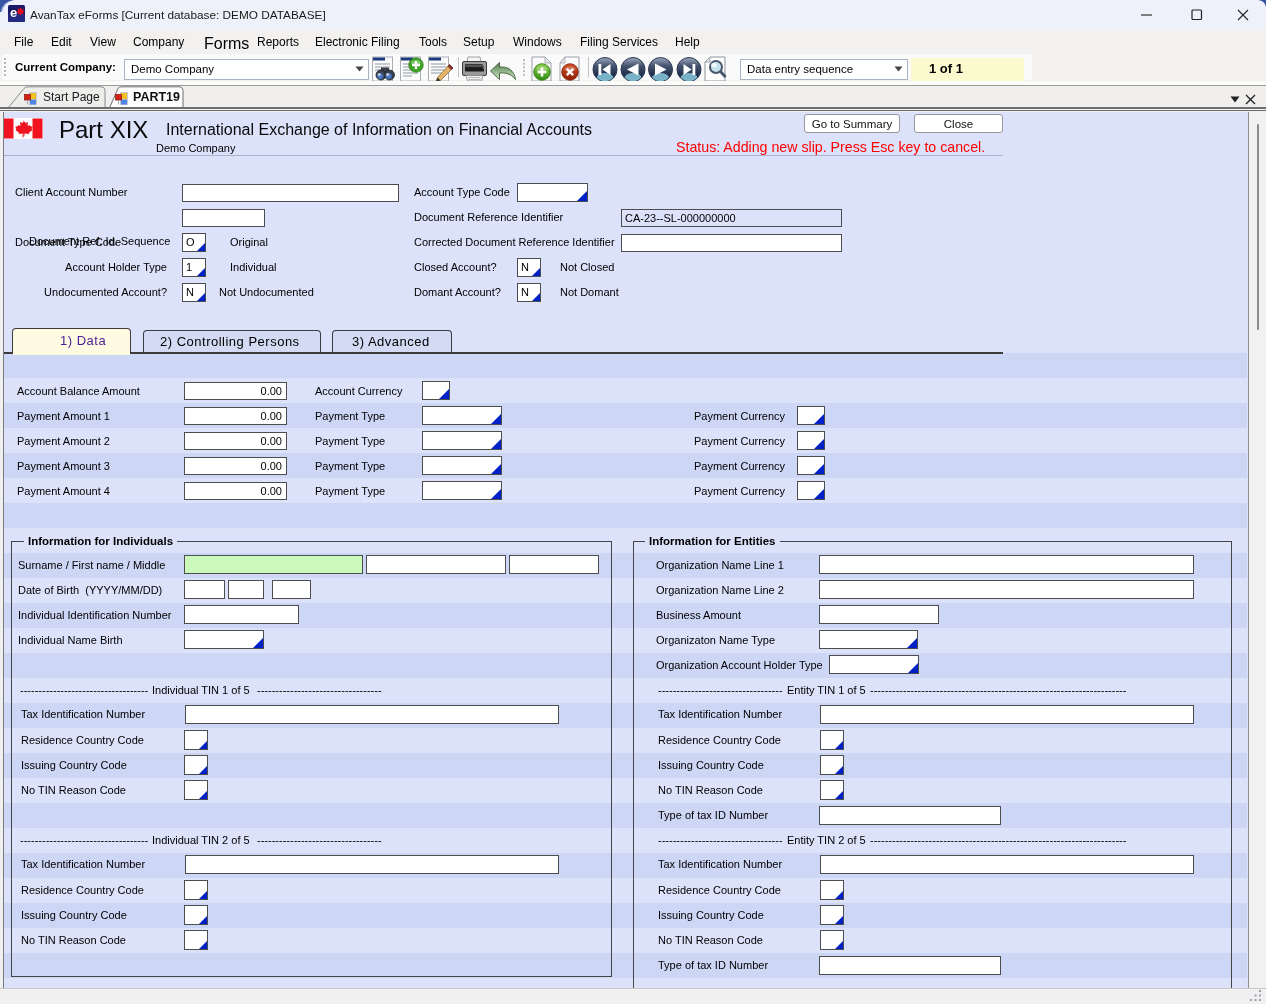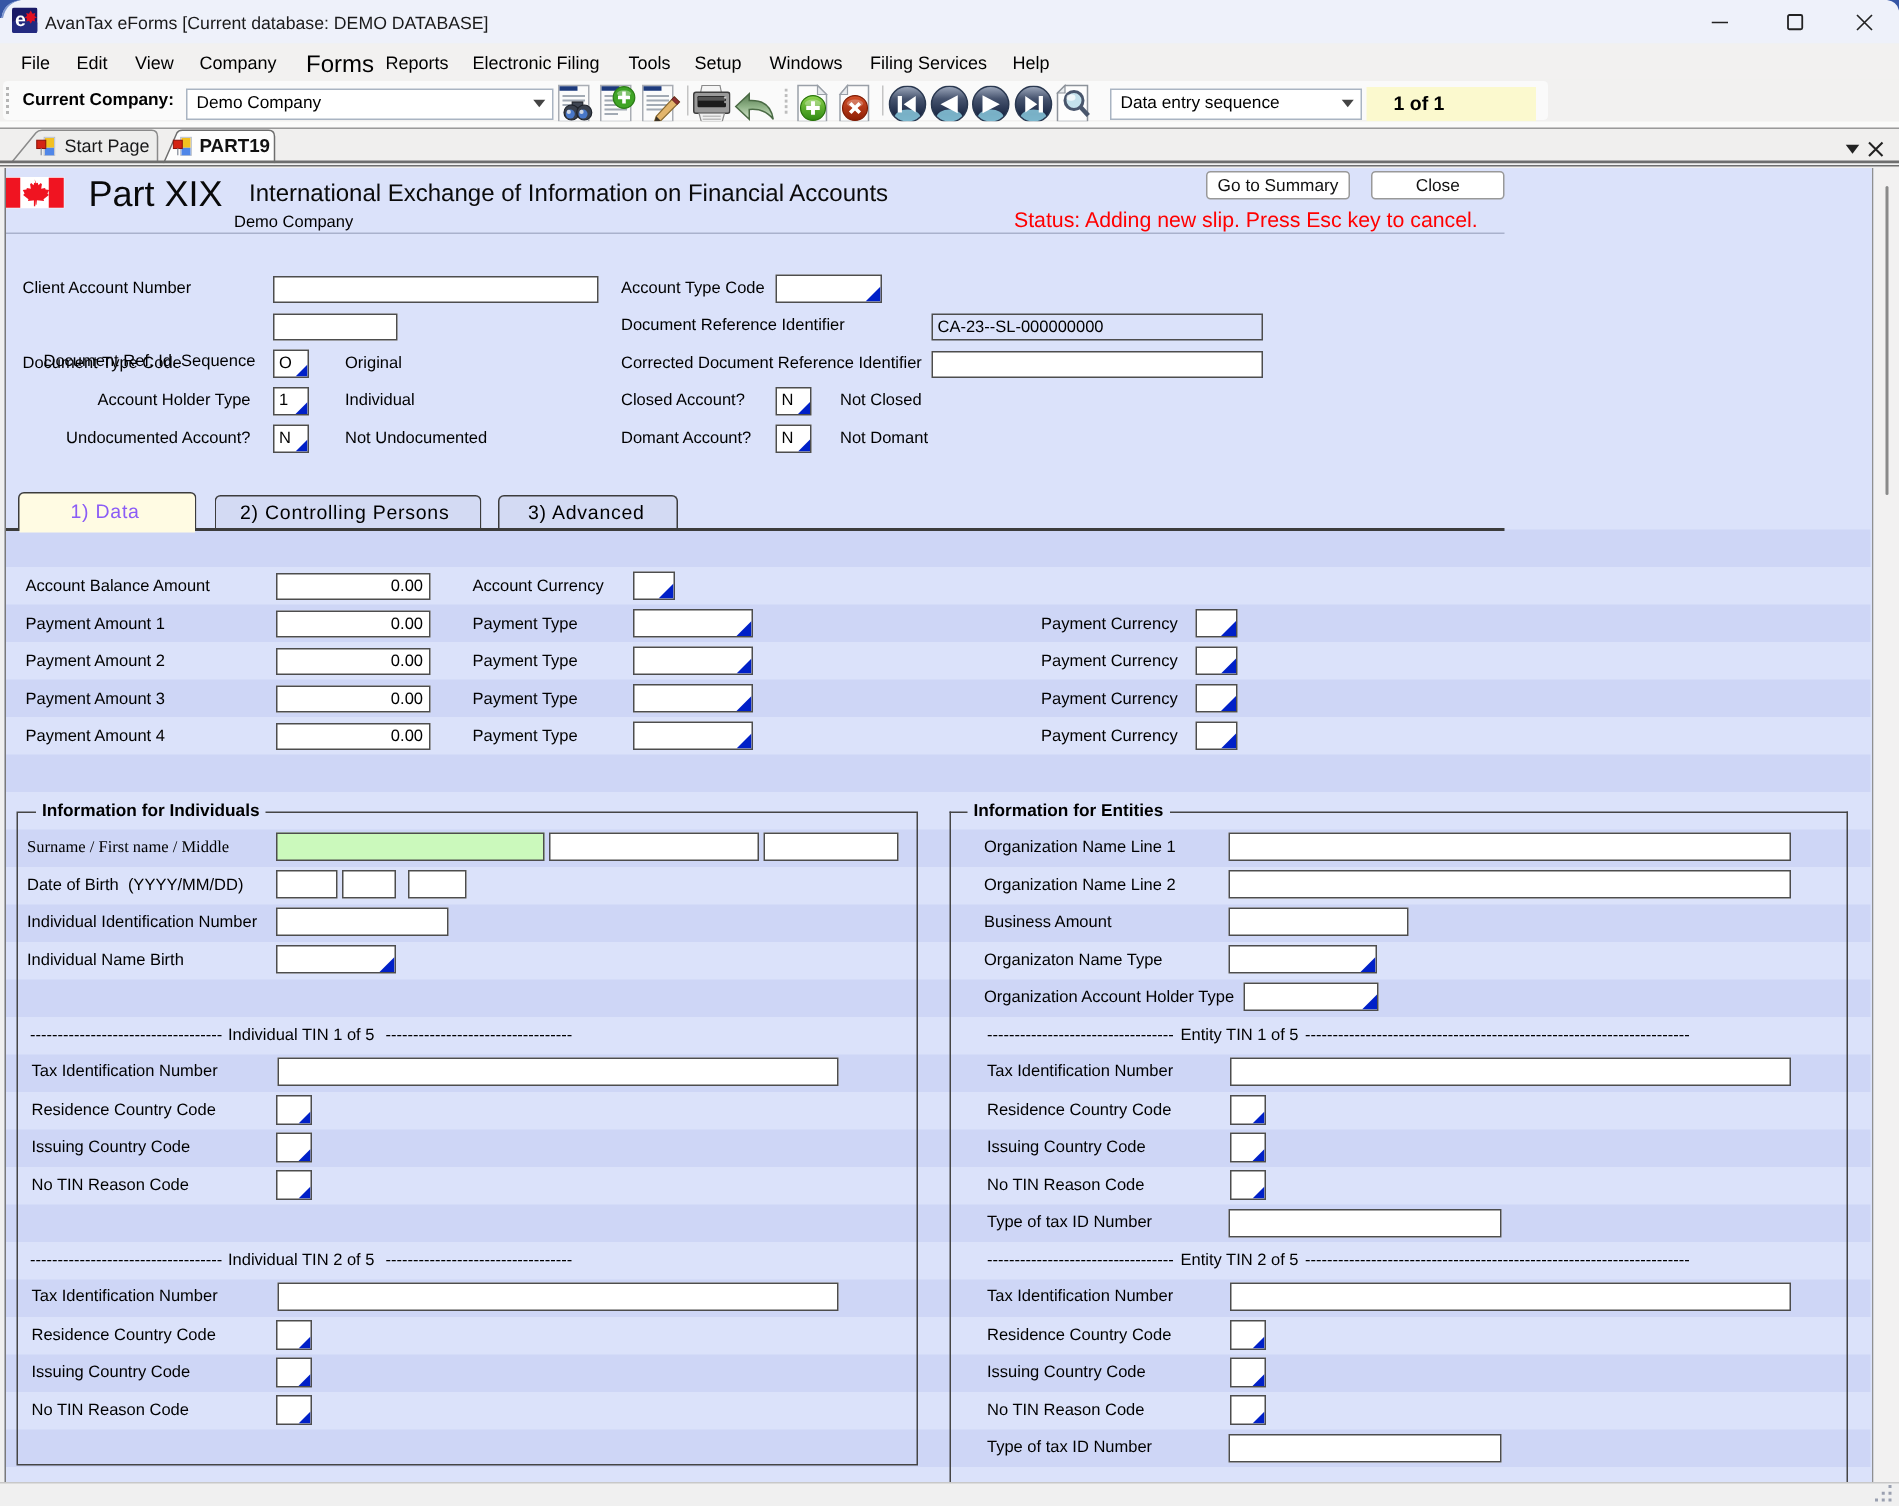--- a/index.html
+++ b/index.html
@@ -350,29 +350,29 @@
 <div class="lbl" style="left:414px;top:261px;">Closed Account?</div>
 <div class="combo" style="left:517px;top:258px;width:24px;height:19px;">
     <span style="font-size:11px;line-height:16px;padding-left:3px;display:block;">N</span>
   </div>
 <div class="lbl" style="left:560px;top:261px;">Not Closed</div>
 
 <div class="lbl" style="left:167px;top:286px;transform:translateX(-100%);">Undocumented Account?</div>
 <div class="combo" style="left:182px;top:283px;width:24px;height:19px;">
     <span style="font-size:11px;line-height:16px;padding-left:3px;display:block;">N</span>
   </div>
-<div class="lbl" style="left:230px;top:286px;">Not Undocumented</div>
+<div class="lbl" style="left:219px;top:286px;">Not Undocumented</div>
 <div class="lbl" style="left:414px;top:286px;">Domant Account?</div>
 <div class="combo" style="left:517px;top:283px;width:24px;height:19px;">
     <span style="font-size:11px;line-height:16px;padding-left:3px;display:block;">N</span>
   </div>
 <div class="lbl" style="left:560px;top:286px;">Not Domant</div>
 
 <div class="abs" style="left:12px;top:327.5px;width:119px;height:26px;background:#fffbe3;border:1px solid #3c3c3c;border-bottom:none;border-radius:4px 4px 0 0;"></div>
-<div class="abs" style="left:47px;top:333px;font-size:13px;letter-spacing:0.5px;color:#8b5cf6;">1) Data</div>
+<div class="abs" style="left:60px;top:333px;font-size:13px;letter-spacing:0.5px;color:#4c1d95;">1) Data</div>
 <div class="abs" style="left:143px;top:330px;width:178px;height:23px;background:#d3daf3;border:1px solid #3c3c3c;border-bottom:none;border-radius:4px 4px 0 0;"></div>
 <div class="abs" style="left:160px;top:334px;font-size:13px;letter-spacing:0.5px;color:#000;">2) Controlling Persons</div>
 <div class="abs" style="left:332px;top:330px;width:120px;height:23px;background:#d3daf3;border:1px solid #3c3c3c;border-bottom:none;border-radius:4px 4px 0 0;"></div>
 <div class="abs" style="left:352px;top:334px;font-size:13px;letter-spacing:0.5px;color:#000;">3) Advanced</div>
 <div class="abs" style="left:4px;top:352.2px;width:999px;height:1.5px;background:#3c3c3c;"></div>
 <div class="abs" style="left:13px;top:352px;width:117px;height:2.8px;background:#fffbe3;"></div>
 
 <div class="lbl" style="left:17px;top:385px;">Account Balance Amount</div>
 <div class="box amt" style="left:184px;top:382px;width:103px;height:18px;">0.00</div>
 <div class="lbl" style="left:315px;top:385px;">Account Currency</div>
@@ -404,21 +404,21 @@
 <div class="lbl" style="left:315px;top:485px;">Payment Type</div>
 <div class="combo t10" style="left:422px;top:481px;width:80px;height:19px;"></div>
 <div class="lbl" style="left:694px;top:485px;">Payment Currency</div>
 <div class="combo t10" style="left:797px;top:481px;width:28px;height:19px;"></div>
 
 <div class="abs" style="left:11px;top:541px;width:601px;height:436px;border:1px solid #454545;"></div>
 <div class="abs" style="left:24px;top:535px;font-size:11.5px;line-height:12px;font-weight:bold;background:#dbe2fa;padding:0 4px;">Information for Individuals</div>
 <div class="abs" style="left:633px;top:541px;width:599px;height:449px;border:1px solid #454545;border-bottom:none;"></div>
 <div class="abs" style="left:645px;top:535px;font-size:11.5px;line-height:12px;font-weight:bold;background:#dbe2fa;padding:0 4px;">Information for Entities</div>
 
-<div class="lbl" style="left:18px;top:559px;font-family:Liberation Serif, serif;">Surname / First name / Middle</div>
+<div class="lbl" style="left:18px;top:559px;">Surname / First name / Middle</div>
 <div class="box" style="left:184px;top:555px;width:179px;height:19px;background:#cbf9bc;"></div>
 <div class="box" style="left:366px;top:555px;width:140px;height:19px;"></div>
 <div class="box" style="left:509px;top:555px;width:90px;height:19px;"></div>
 
 <div class="lbl" style="left:18px;top:584px;">Date of Birth&nbsp;&nbsp;(YYYY/MM/DD)</div>
 <div class="box" style="left:184px;top:580px;width:41px;height:19px;"></div>
 <div class="box" style="left:228px;top:580px;width:36px;height:19px;"></div>
 <div class="box" style="left:272px;top:580px;width:39px;height:19px;"></div>
 
 <div class="lbl" style="left:18px;top:609px;">Individual Identification Number</div>

